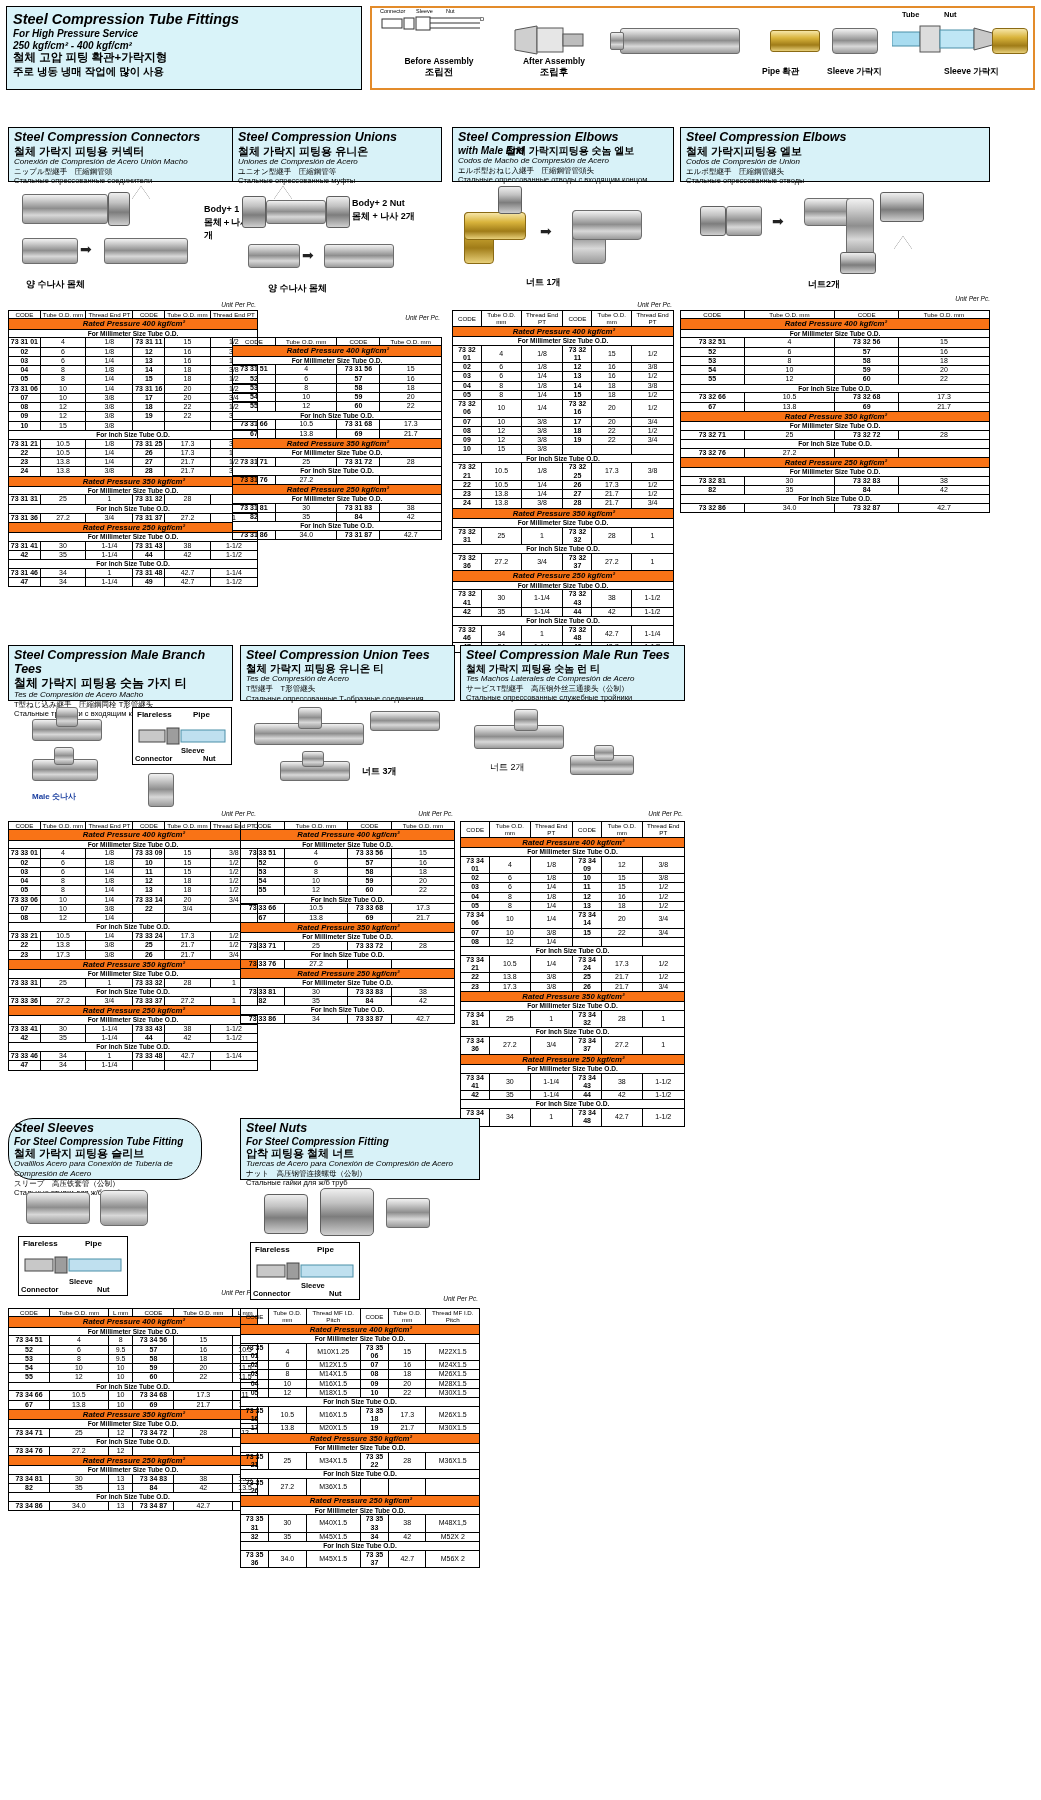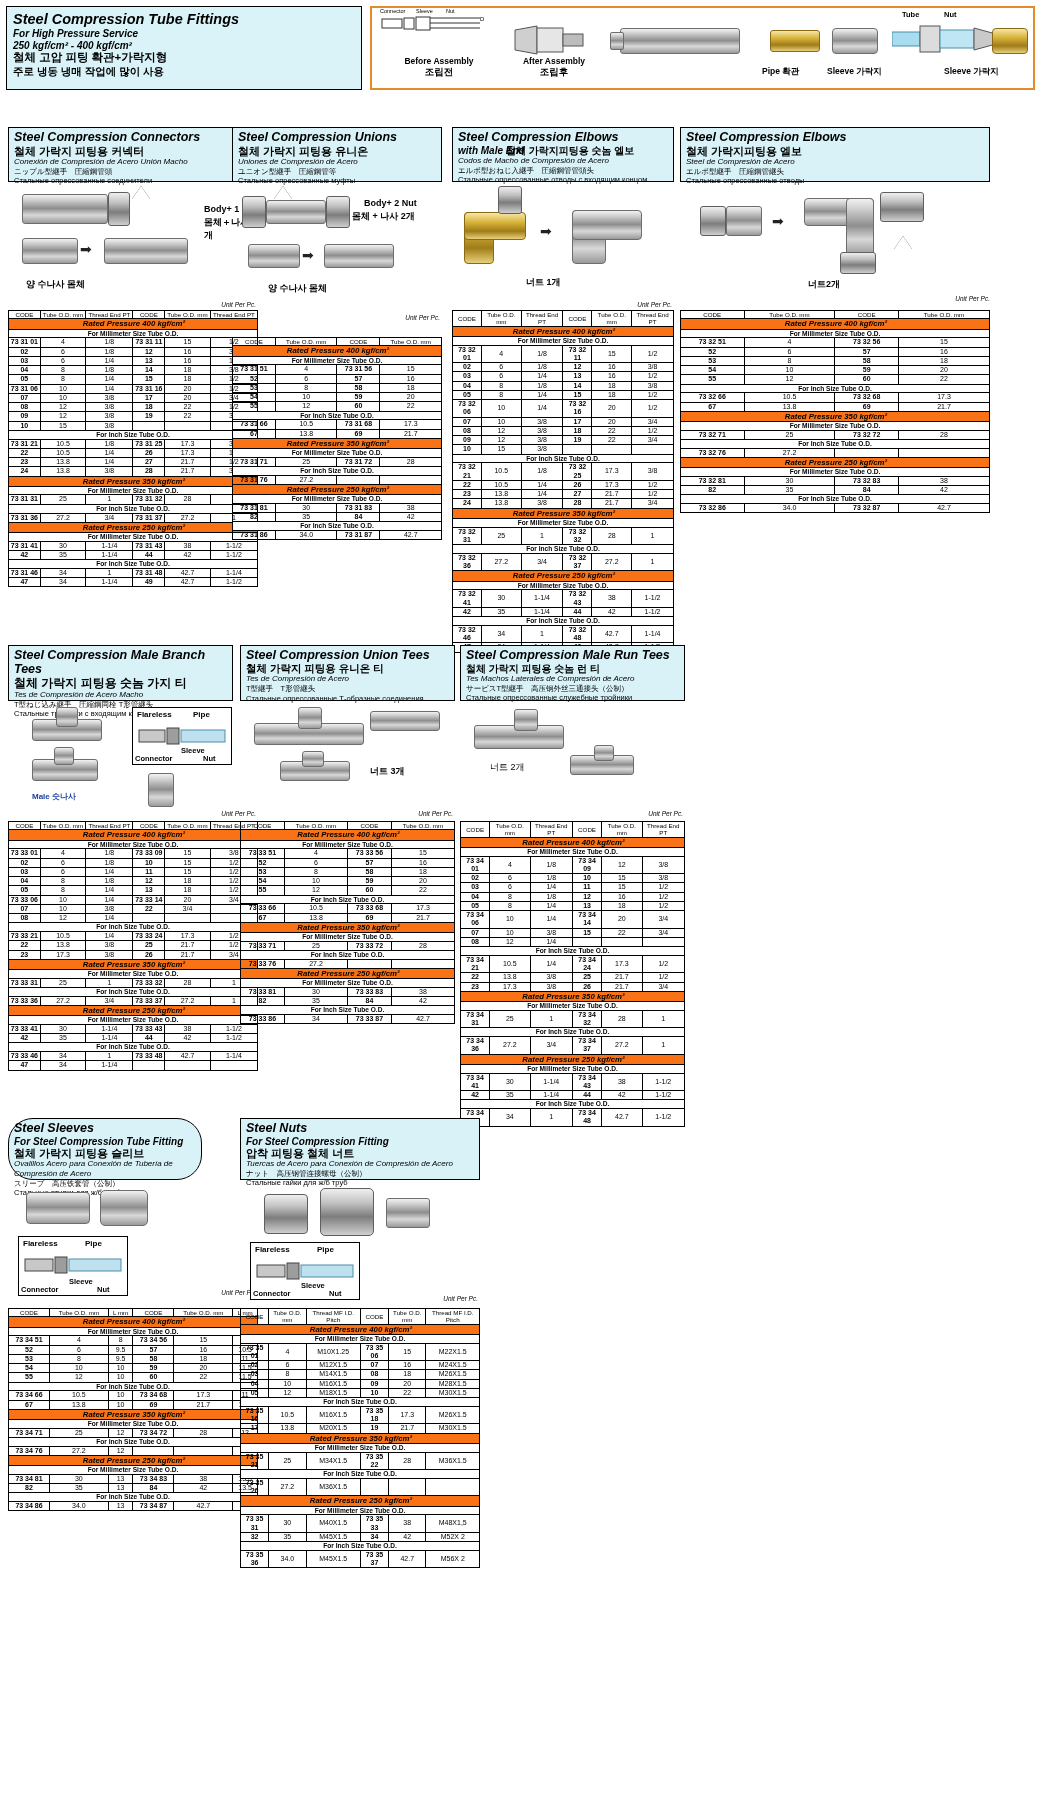--- a/index.html
+++ b/index.html
@@ -386,21 +386,21 @@
       <div class="hdr-title"><span>Steel Compression Unions</span>
         <span class="ko" style="display:block;font-size:11px;">철체 가락지 피팅용 유니온</span></div>
       <div class="hdr-sub">Uniones de Compresión de Acero</div>
       <div class="hdr-sub2">ユニオン型継手　圧縮鋼管等</div>
       <div class="hdr-sub2">Стальные опрессованные муфты</div>
     </div>
     <div style="position:relative;height:155px;">
       <div class="img nutshape" style="left:10px;top:14px;width:24px;height:32px;border-radius:3px;"></div>
       <div class="img metal" style="left:34px;top:18px;width:60px;height:24px;border-radius:3px;"></div>
       <div class="img nutshape" style="left:94px;top:14px;width:24px;height:32px;border-radius:3px;"></div>
-      <div style="position:absolute;left:132px;top:16px;font-size:9px;font-weight:bold;text-align:right;">Body+ 2 Nut</div>
+      <div style="position:absolute;left:120px;top:16px;font-size:9px;font-weight:bold;text-align:right;">Body+ 2 Nut</div>
       <div style="position:absolute;left:120px;top:28px;font-size:9px;font-weight:bold;">몸체 + 나사 2개</div>
       <div class="img" style="left:42px;top:4px;">
           <div class="arrow-up"></div>
         </div>
       <div class="img metal" style="left:16px;top:62px;width:52px;height:24px;border-radius:3px;"></div>
       <div class="img" style="left:70px;top:64px;width:20px;height:20px;"><span class="arw">➡</span></div>
       <div class="img metal" style="left:92px;top:62px;width:70px;height:24px;border-radius:3px;"></div>
       <div style="position:absolute;left:36px;top:100px;font-size:9px;font-weight:bold;">양 수나사 몸체</div>
       <div class="unit" style="position:absolute;right:2px;bottom:16px;width:70px;">Unit Per Pc.</div>
     </div>
@@ -736,21 +736,21 @@
             </tr>
           </tbody>
         </table>
       </div>
   </div>
 
   <div class="panel" style="left:680px;top:127px;width:350px;">
     <div class="hdrbox" style="height:55px;width:310px;">
       <div class="hdr-title"><span>Steel Compression Elbows</span>
         <span class="ko" style="display:block;font-size:11px;">철체 가락지피팅용 엘보</span></div>
-      <div class="hdr-sub">Steel de Compresión de Acero</div>
+      <div class="hdr-sub">Codos de Compresión de Union</div>
       <div class="hdr-sub2">エルボ型継手　圧縮鋼管継头</div>
       <div class="hdr-sub2">Стальные опрессованные отводы</div>
     </div>
     <div style="position:relative;height:128px;">
       <div class="img nutshape" style="left:20px;top:24px;width:26px;height:30px;border-radius:3px;"></div>
       <div class="img metal" style="left:46px;top:24px;width:36px;height:30px;border-radius:3px;"></div>
       <div class="img" style="left:92px;top:30px;width:20px;height:20px;"><span class="arw">➡</span></div>
       <div class="img metal" style="left:124px;top:16px;width:70px;height:28px;border-radius:4px;"></div>
       <div class="img metal" style="left:166px;top:16px;width:28px;height:58px;border-radius:4px;"></div>
       <div class="img nutshape" style="left:160px;top:70px;width:36px;height:22px;border-radius:3px;"></div>
@@ -1089,21 +1089,21 @@
       <div class="hdr-sub">Tes de Compresión de Acero</div>
       <div class="hdr-sub2">T型継手　T形管継头</div>
       <div class="hdr-sub2">Стальные опрессованные Т-образные соединения</div>
     </div>
     <div style="position:relative;height:120px;">
       <div class="img metal" style="left:14px;top:22px;width:110px;height:22px;border-radius:3px;"></div>
       <div class="img metal" style="left:58px;top:6px;width:24px;height:22px;border-radius:3px;"></div>
       <div class="img metal" style="left:130px;top:10px;width:70px;height:20px;border-radius:3px;"></div>
       <div class="img metal" style="left:40px;top:60px;width:70px;height:20px;border-radius:3px;"></div>
       <div class="img metal" style="left:62px;top:50px;width:22px;height:16px;border-radius:3px;"></div>
-      <div style="position:absolute;left:130px;top:64px;font-size:9px;font-weight:bold;">너트 3개</div>
+      <div style="position:absolute;left:122px;top:64px;font-size:9px;font-weight:bold;">너트 3개</div>
       <div class="unit" style="position:absolute;right:2px;bottom:4px;width:70px;">Unit Per Pc.</div>
     </div>
     <div>
         <table class="t">
           <tbody>
             <tr class="colhdr">
               <td>CODE</td>
               <td>Tube O.D. mm</td>
               <td>CODE</td>
               <td>Tube O.D. mm</td>

